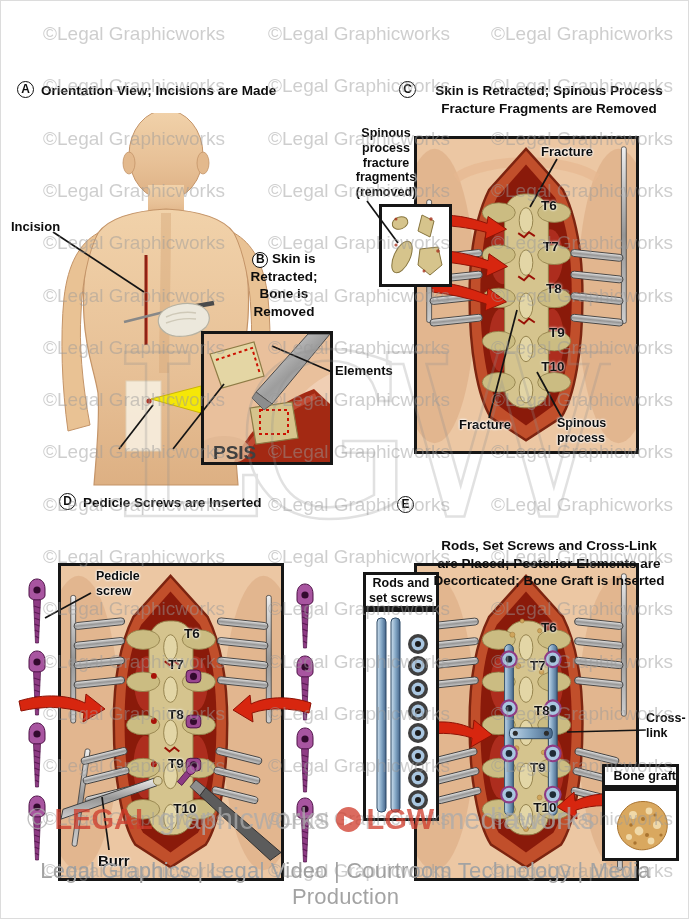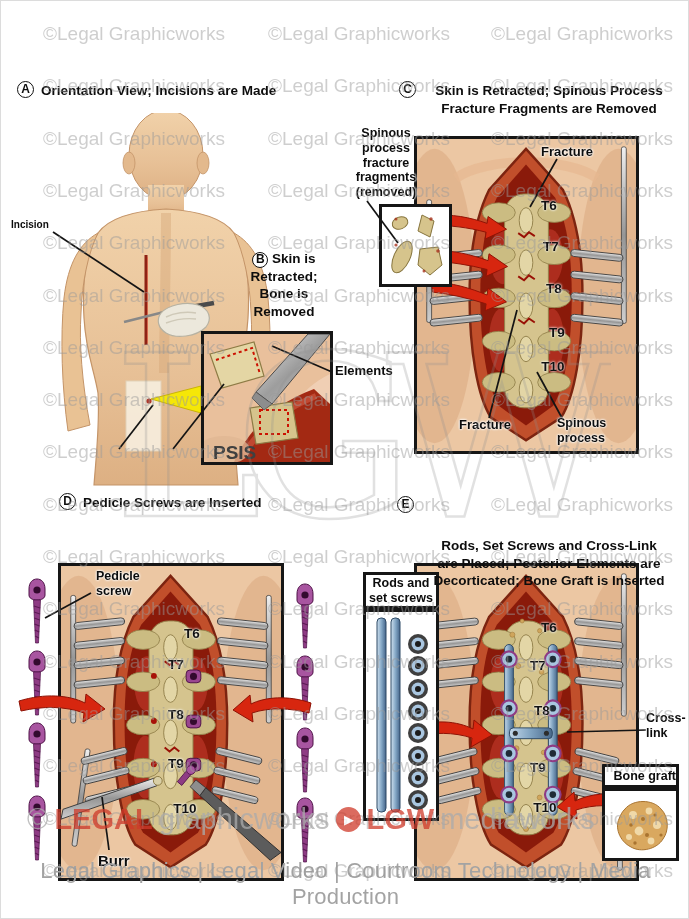--- a/index.html
+++ b/index.html
@@ -581,21 +581,21 @@
       <line x1="366" y1="200" x2="397" y2="242"></line>
       <line x1="556" y1="158" x2="529" y2="206"></line>
       <line x1="488" y1="417" x2="516" y2="309"></line>
       <line x1="561" y1="417" x2="536" y2="371"></line>
       <line x1="90" y1="592" x2="44" y2="617"></line>
       <line x1="108" y1="849" x2="101" y2="796"></line>
       <line x1="645" y1="729" x2="566" y2="731"></line>
     </g>
   </svg>
 
-  <span class="abs lab" style="left:10px;top:218px;font-size:10px;">Incision</span>
+  <span class="abs lab" style="left:10px;top:218px;font-size:13px;">Incision</span>
   <span class="abs lab" style="left:334px;top:362px;font-size:13px;">Elements</span>
   <div class="abs lab ctr" style="left:345px;top:125px;width:80px;">Spinous process fracture fragments (removed)</div>
   <span class="abs lab" style="left:540px;top:143px;font-size:13px;">Fracture</span>
   <span class="abs lab" style="left:458px;top:416px;font-size:13px;">Fracture</span>
   <div class="abs lab" style="left:556px;top:415px;width:70px;">Spinous process</div>
   <div class="abs lab" style="left:95px;top:568px;width:62px;">Pedicle screw</div>
   <span class="abs lab" style="left:97px;top:851px;font-size:15px;">Burr</span>
   <div class="abs lab" style="left:645px;top:710px;width:46px;">Cross-link</div>
 
   <span class="abs vlab" style="left:548px;top:197px;">T6</span>

